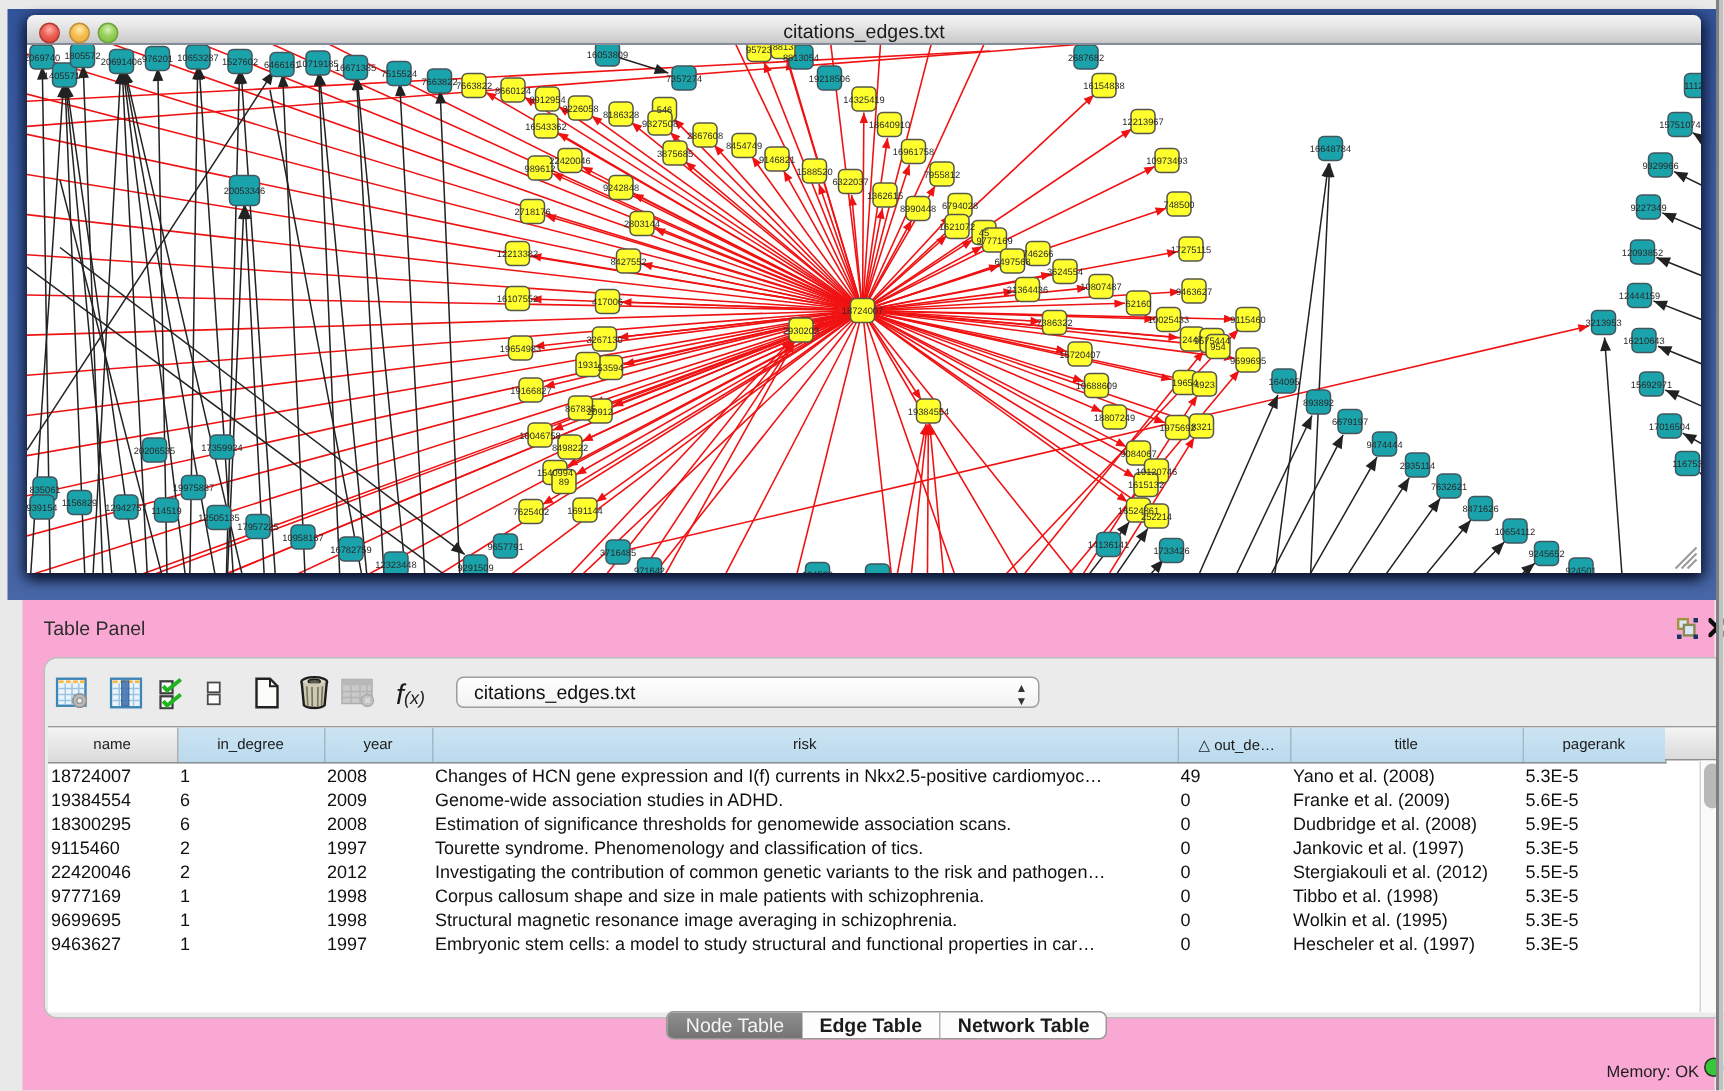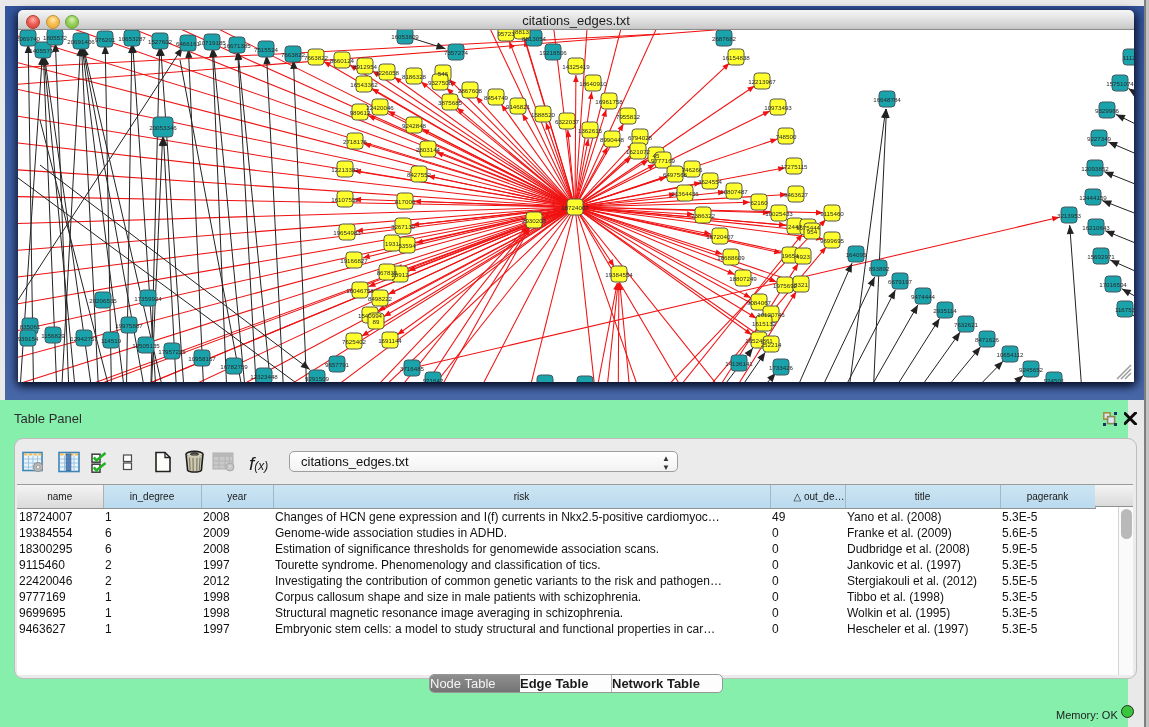--- a/index.html
+++ b/index.html
@@ -10,21 +10,21 @@
 .tbar{position:absolute;left:0;top:0;width:100%;height:20px;border-radius:5px 5px 0 0;
  background:linear-gradient(180deg,#f6f6f6,#e3e3e3 45%,#cdcdcd 90%,#c4c4c4);
  border-bottom:1px solid #8d8d8d;box-sizing:border-box}
 .tbar .title{position:absolute;left:0;right:0;top:3px;text-align:center;font-size:13px;color:#1c1c1c}
 .light{position:absolute;top:5px;width:12px;height:12px;border-radius:50%}
 .lr{left:8px;background:radial-gradient(circle at 50% 32%,#ffb3aa,#ee6156 45%,#d23b30);border:.5px solid #b03a31}
 .ly{left:28px;background:radial-gradient(circle at 50% 32%,#ffe9b0,#f6bf51 45%,#e9a23b);border:.5px solid #c08e36}
 .lg{left:47px;background:radial-gradient(circle at 50% 32%,#d8f3b4,#98cf5a 45%,#77b93e);border:.5px solid #6da23c}
 .rstrip1{position:absolute;left:1144px;top:0;width:2px;height:727px;background:#7f7f7f}
 .rstrip2{position:absolute;left:1146px;top:0;width:3px;height:727px;background:#c2c2c2}
-.panel{position:absolute;left:0;top:400px;width:1128px;height:327px;background:#86efac}
+.panel{position:absolute;left:15px;top:400px;width:1128px;height:327px;background:#f9a8d4}
 .ptitle{position:absolute;left:14px;top:11px;font-size:13px;color:#2d2d2d}
 .inner{position:absolute;left:14px;top:38px;width:1121px;height:239px;background:#ebebeb;
  border:1px solid #bdbdbd;border-radius:9px}
 .tblwrap{position:absolute;left:2px;top:45px;width:1116px;height:190px;background:#fff;
  border-top:1px solid #9b9b9b;overflow:hidden}
 table.t{border-collapse:collapse;table-layout:fixed;width:1078px;font-size:12px;color:#111}
 table.t th{height:23px;font-weight:normal;font-size:10px;color:#1a1a1a;
  border-right:1px solid #a3b8c6;border-bottom:1px solid #909090;
  background:linear-gradient(180deg,#cce4f2,#badaee);padding:0}
 table.t th.g{background:linear-gradient(180deg,#f4f4f4,#dadada);border-right:1px solid #b0b0b0}
@@ -32,21 +32,21 @@
 td.c0{padding-left:2px}
 .w0{width:86px}.w1{width:98px}.w2{width:72px}.w3{width:497px}.w4{width:75px}.w5{width:155px}.w6{width:95px}
 td.c1{padding-left:6px} td.c2{padding-left:3px} td.c3{padding-left:6px}
 td.c4{padding-left:5px} td.c5{padding-left:7px} td.c6{padding-left:5px}
 .hdrright{position:absolute;left:1078px;top:0;width:38px;height:21px;
  background:linear-gradient(180deg,#f4f4f4,#dadada);border-bottom:1px solid #909090}
 .vsb{position:absolute;left:1101px;top:22px;width:15px;height:168px;background:#fafafa;border-left:1px solid #d4d4d4}
 .vthumb{position:absolute;left:2px;top:2px;width:11px;height:30px;border-radius:6px;background:#b9b9b9}
 .tabs{position:absolute;left:429px;top:274px;width:294px;height:19px;border:1px solid #979797;
  border-radius:5px;background:#fdfdfd;box-sizing:border-box;font-size:13px;font-weight:bold}
-.seg{position:absolute;top:0;height:17px;line-height:17px;text-align:left;color:#1b1b1b}
+.seg{position:absolute;top:0;height:17px;line-height:17px;text-align:center;color:#1b1b1b}
 .seg.sel{background:linear-gradient(180deg,#8f8f8f,#747474);color:#f4f4f4;border-radius:4px 0 0 4px;font-weight:normal}
 .memory{position:absolute;left:1056px;top:309px;font-size:11px;color:#1d1d1d}
 .memdot{position:absolute;left:1121px;top:305px;width:11px;height:11px;border-radius:50%;
  background:#38c53c;border:1.5px solid #2b2b2b}
 .icon{position:absolute;top:12px}
 .combo{position:absolute;left:274px;top:12px;width:389px;height:21px;background:linear-gradient(#ffffff,#f2f2f2);
  border:1px solid #9e9e9e;border-radius:5px;box-sizing:border-box;font-size:13px;color:#111;
  line-height:19px;padding-left:11px}
 .combo .arr{position:absolute;right:7px;top:0;height:100%;font-size:8px;color:#333;line-height:9px;padding-top:2px}
 .fx{position:absolute;left:234px;top:14px;font-family:Liberation Sans, sans-serif;font-style:italic;
@@ -778,21 +778,21 @@
             <col class="w4">
             <col class="w5">
             <col class="w6">
           </colgroup>
         <tbody>
             <tr>
               <th class="g">name</th>
               <th>in_degree</th>
               <th>year</th>
               <th>risk</th>
-              <th style="text-align:right;padding-left:4px">△ out_de…</th>
+              <th style="text-align:center;padding-left:4px">△ out_de…</th>
               <th>title</th>
               <th>pagerank</th>
             </tr>
         <tr>
               <td class="c0">18724007</td>
               <td class="c1">1</td>
               <td class="c2">2008</td>
               <td class="c3">Changes of HCN gene expression and I(f) currents in Nkx2.5‑positive cardiomyoc…</td>
               <td class="c4">49</td>
               <td class="c5">Yano et al. (2008)</td>

